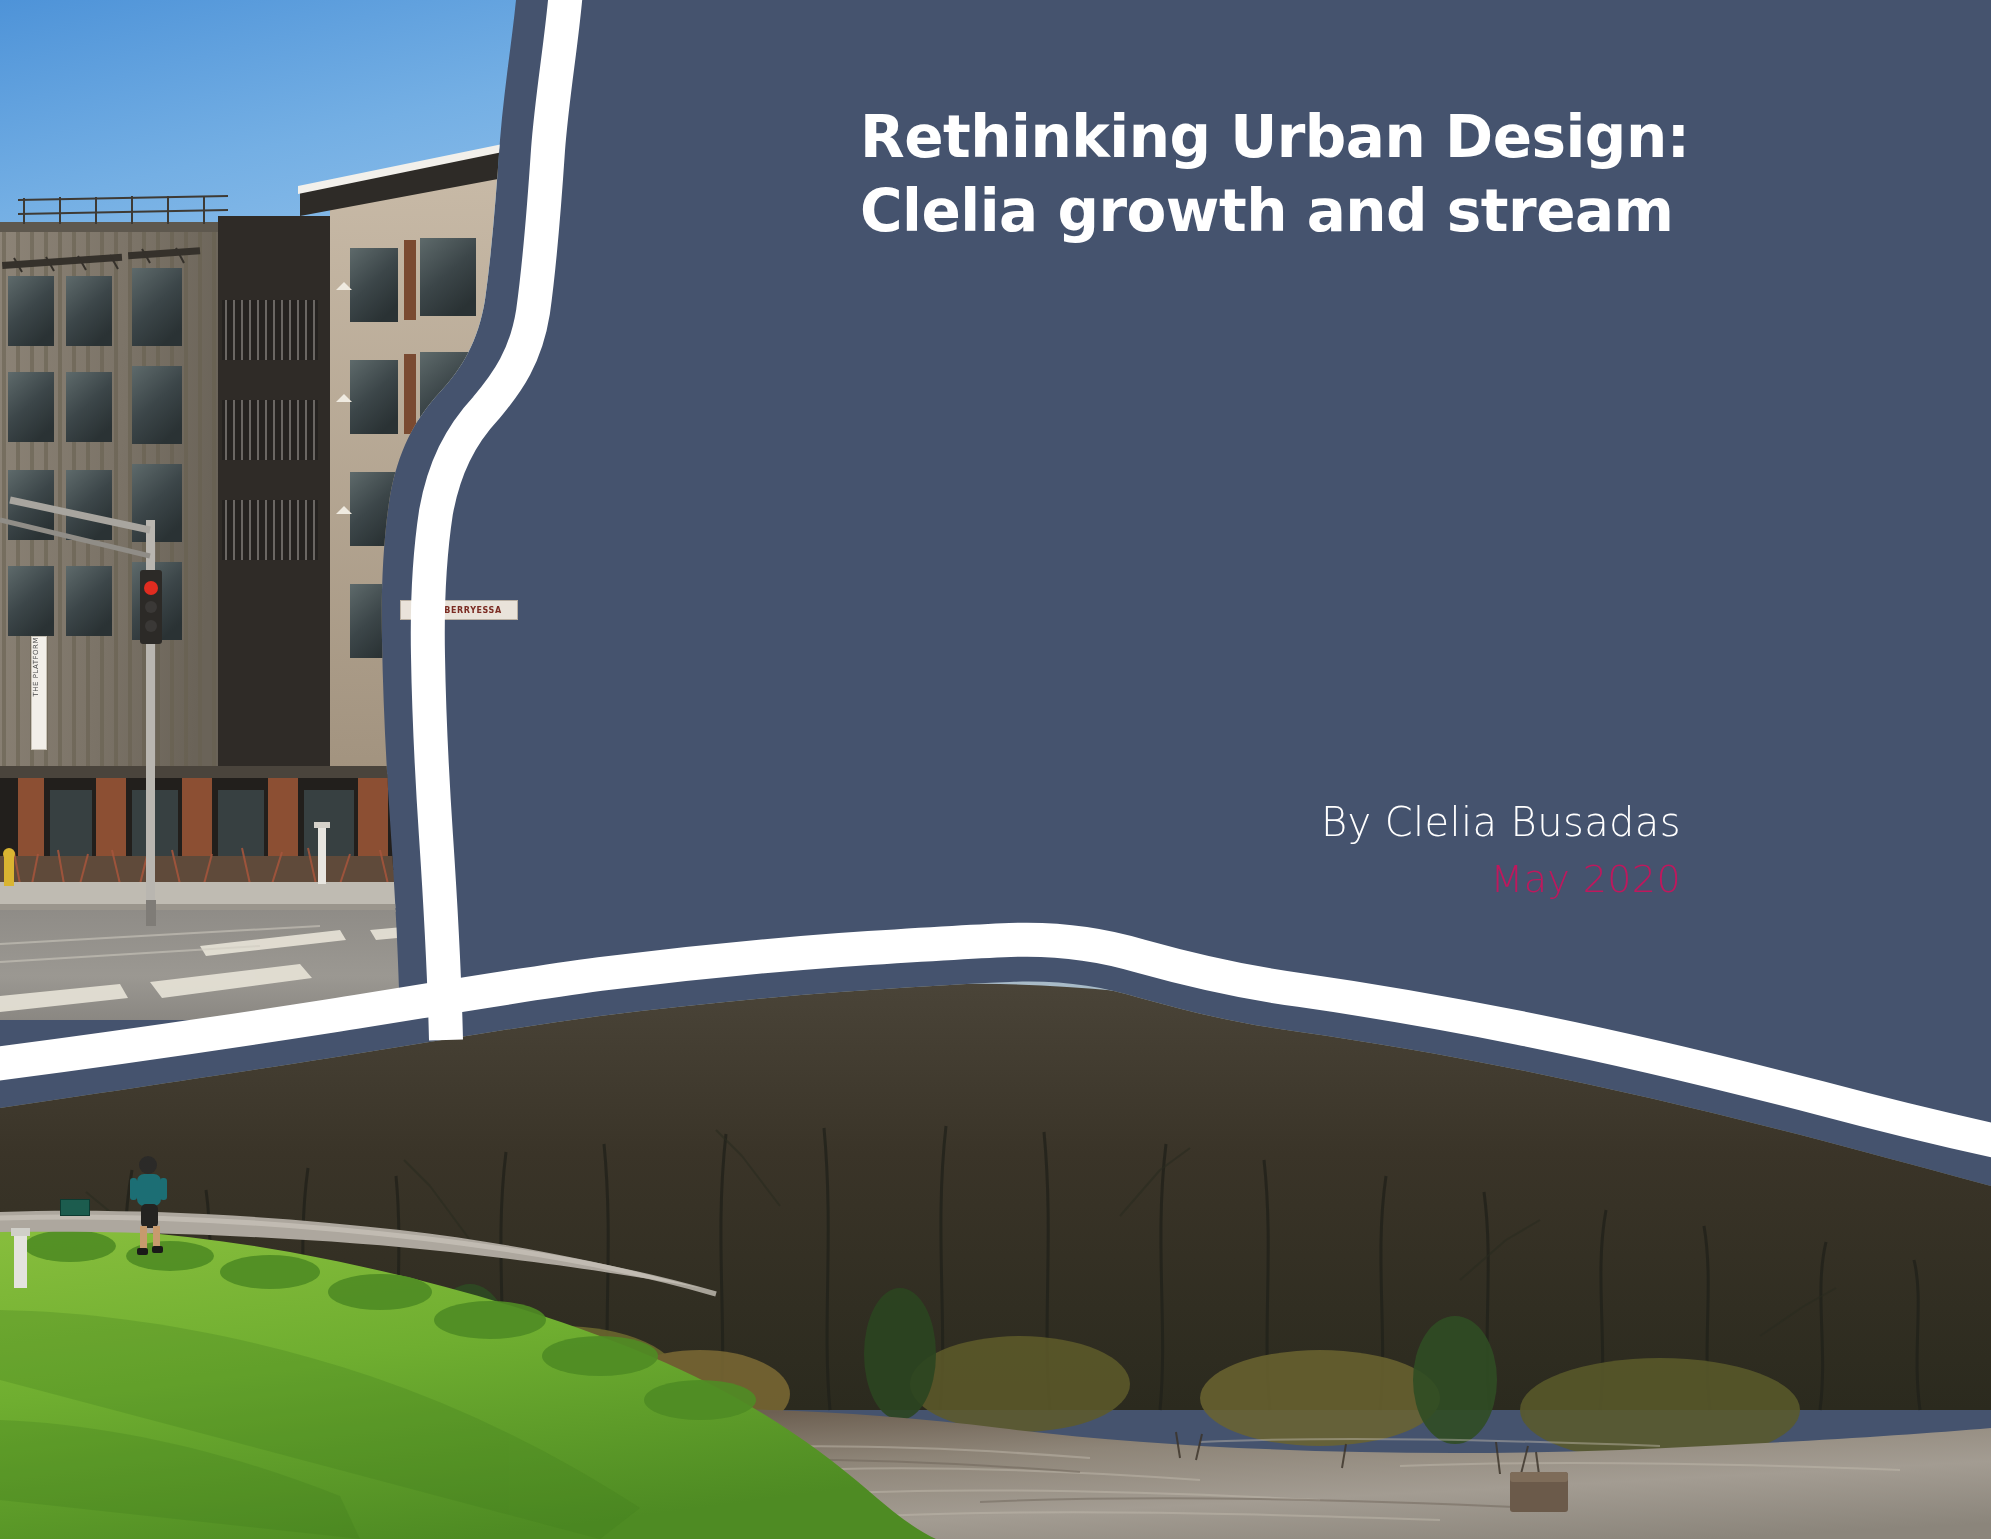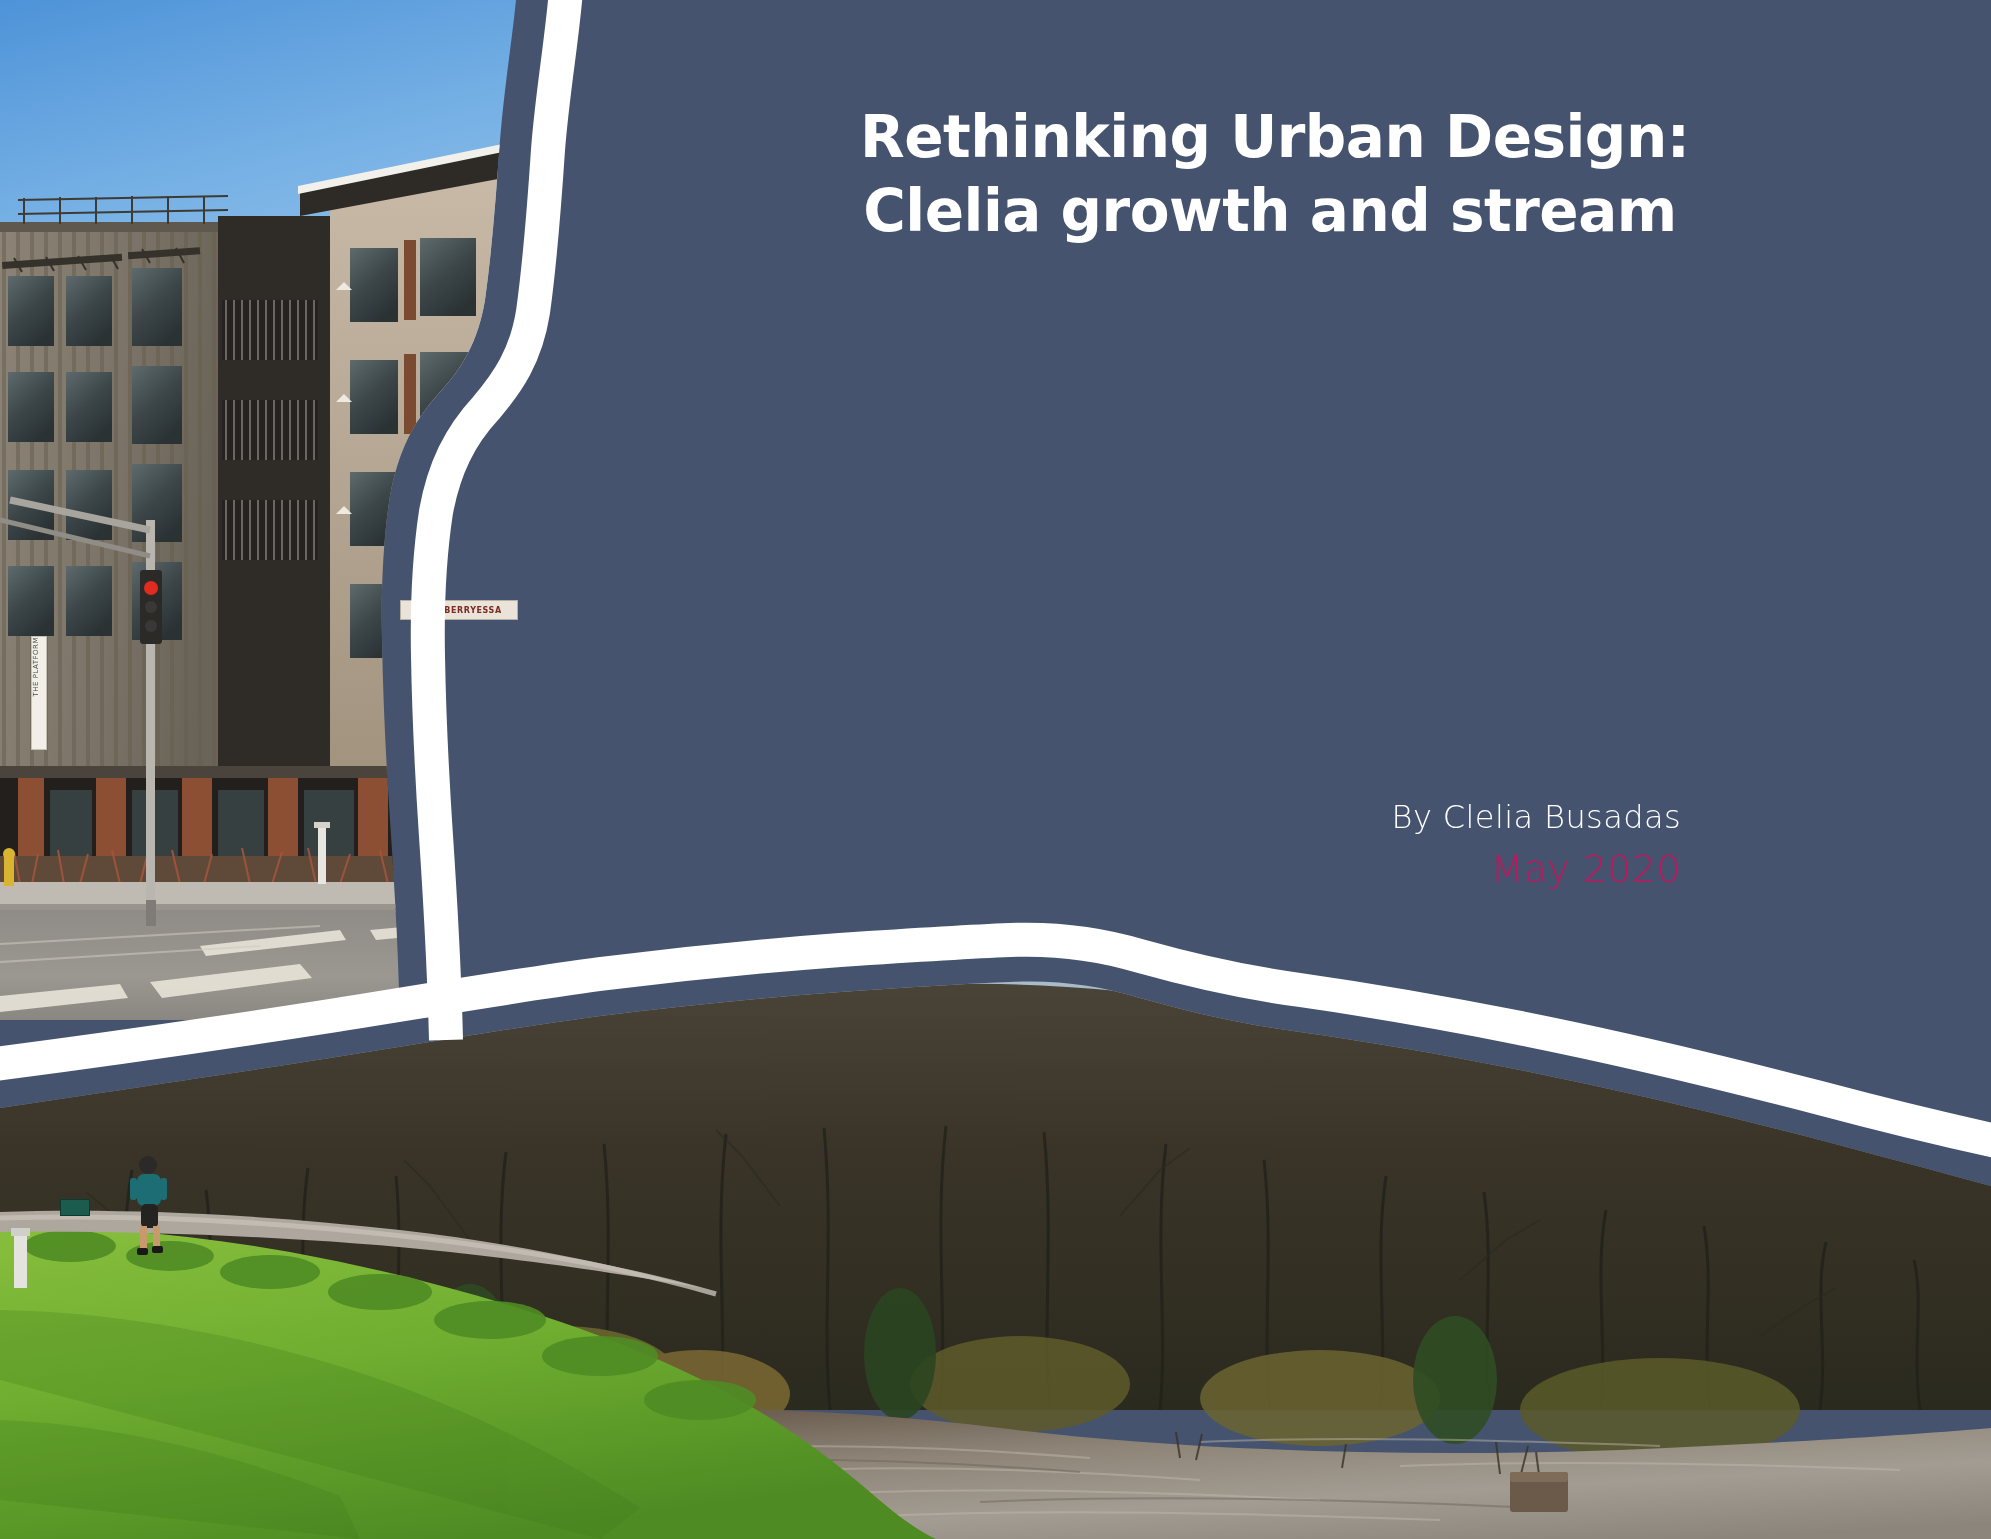--- a/index.html
+++ b/index.html
@@ -52,21 +52,20 @@
   .photo-creek{
     position:absolute;
     left:0;top:980px;width:1991px;height:559px;
     overflow:hidden;
   }
 
   
   .title-block{
     position:absolute;
     left:860px;top:100px;width:820px;
-    text-align:center;
     color:#ffffff;
   }
   .title-line{
     font-family:"DejaVu Sans", sans-serif;
     font-weight:bold;
     font-size:58px;
     line-height:1.28;
     letter-spacing:-0.5px;
     color:#ffffff;
     white-space:nowrap;
@@ -75,21 +74,21 @@
   
   .byline-block{
     position:absolute;
     right:310px;top:798px;
     text-align:right;
     color:#ffffff;
   }
   .byline-author{
     font-family:"DejaVu Sans", sans-serif;
     font-weight:300;
-    font-size:32px;
+    font-size:40px;
     line-height:1.2;
     color:#ffffff;
     letter-spacing:0.4px;
     margin-left:8px;
   }
   .byline-date{
     font-family:"DejaVu Sans", sans-serif;
     font-weight:300;
     font-size:38px;
     line-height:1.35;

